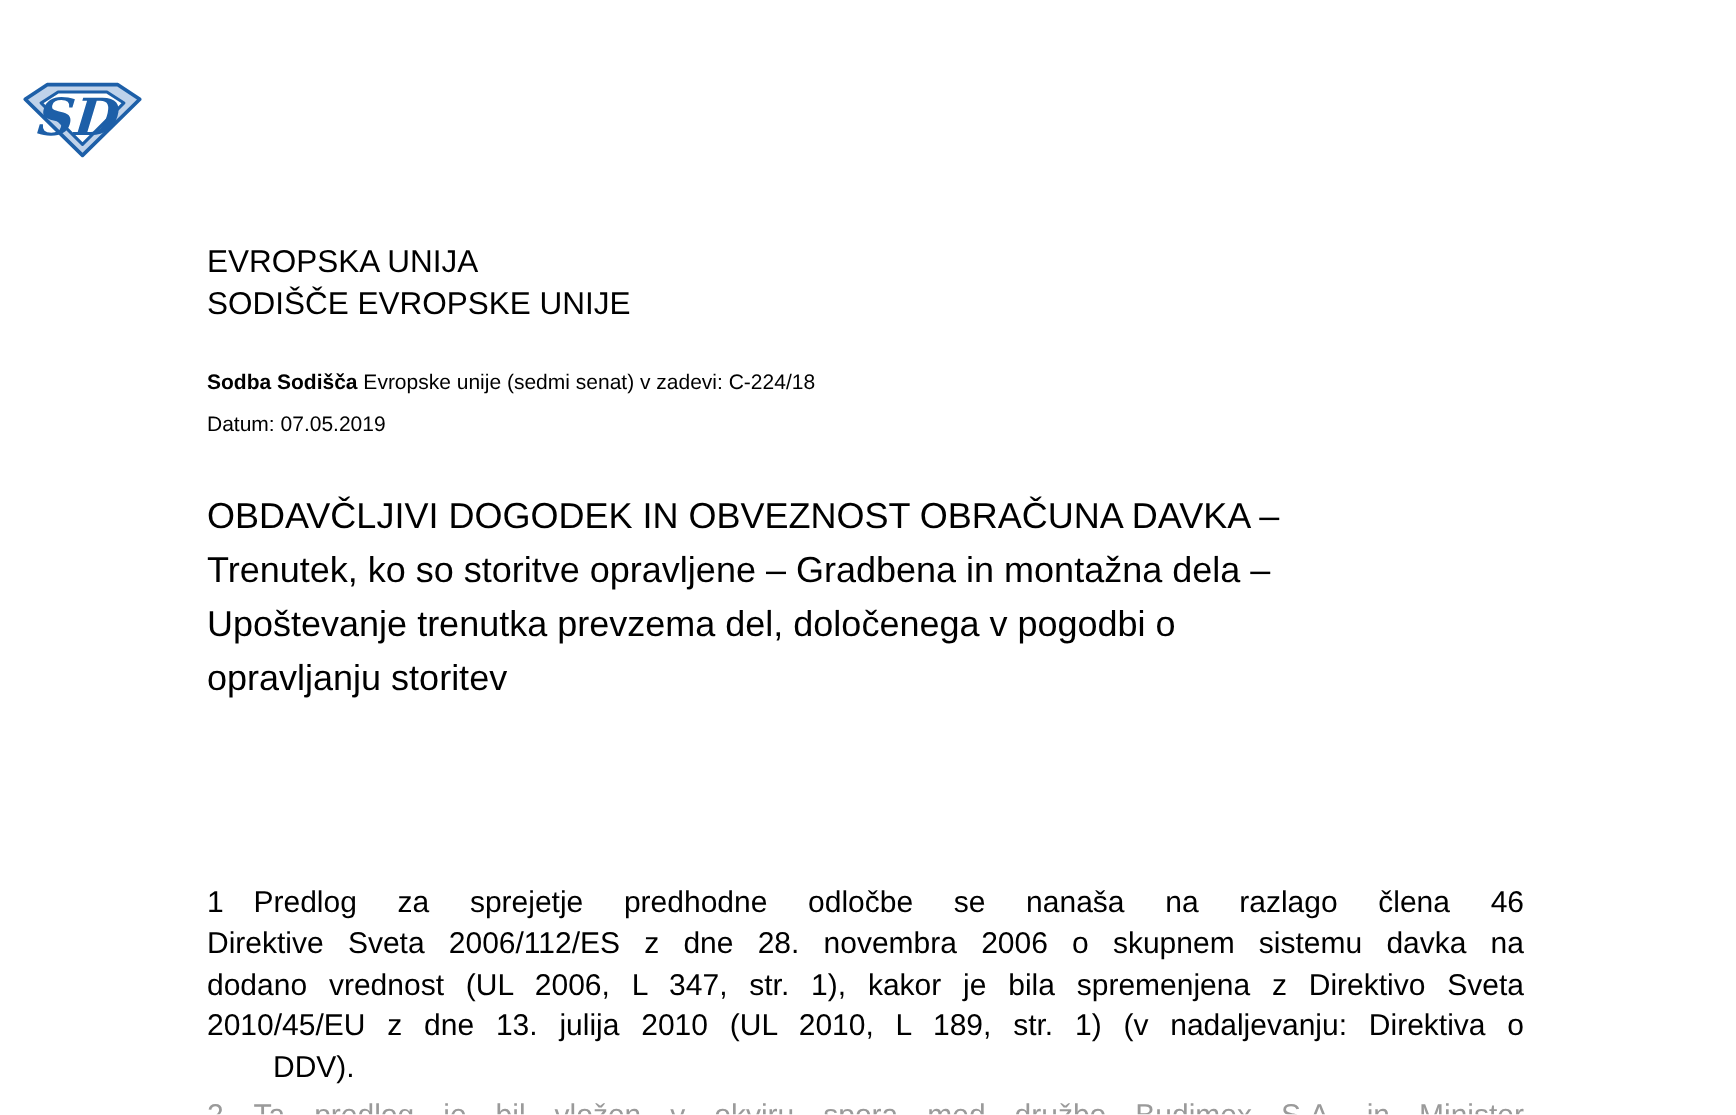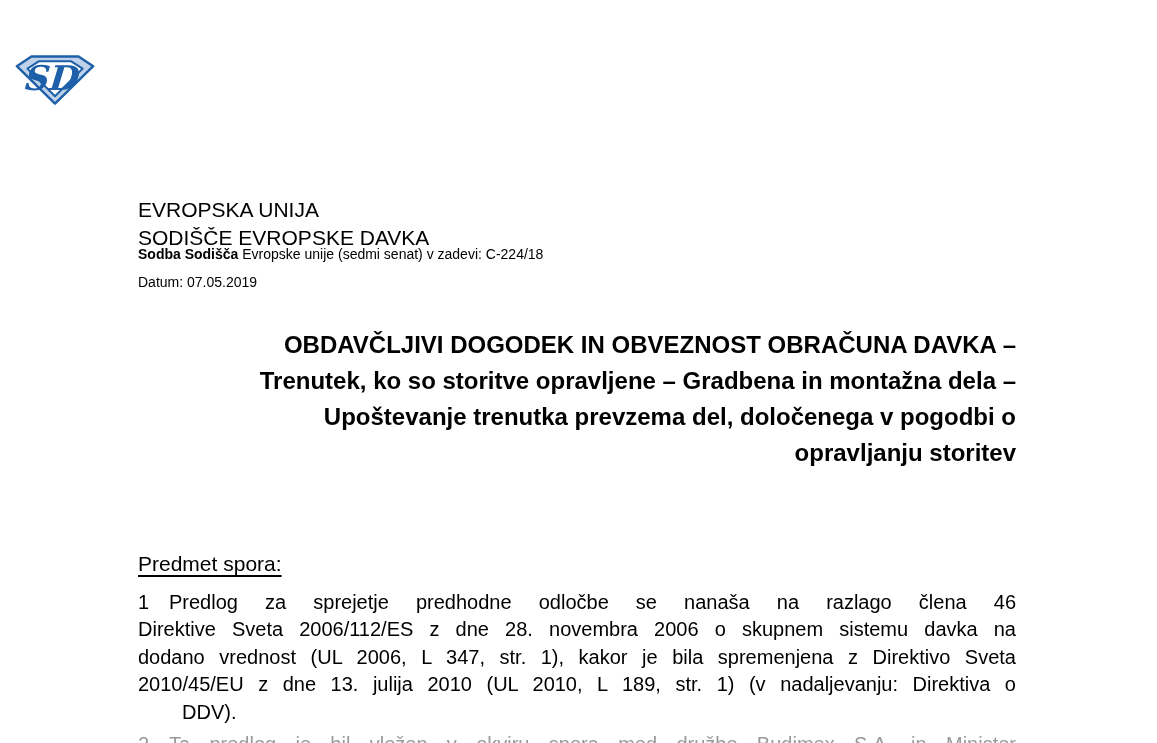--- a/index.html
+++ b/index.html
@@ -17,28 +17,28 @@
   .logo {
     position: absolute;
     left: 14px; top: 54px;
     width: 82px; height: 52px;
   }
   .block {
     position: absolute;
     left: 138px;
     width: 878px;
   }
-  .org   { top: 161px; font-size: 21px; line-height: 28px; margin-top: 35px; }
+  .org   { top: 161px; font-size: 21px; line-height: 28px; }
   .case  { top: 240px; font-size: 14px; line-height: 28px; white-space: nowrap; }
   .case .b { font-weight: bold; }
   .doc-title {
     top: 327px;
-    font-size: 24px; font-weight: bold;
+    font-size: 24px; font-weight: normal;
     line-height: 36px;
-    text-align: right;
+    text-align: left;
   }
   .vzadevi {
     top: 497px;
     font-size: 21px; font-weight: bold; line-height: 27px;
   }
   .vzadevi span, .predmet span {
     text-decoration: underline;
     text-decoration-thickness: 2px;
     text-underline-offset: 4px;
   }
@@ -73,39 +73,36 @@
 <div class="page">
 
   <svg class="logo" viewBox="0 0 100 64" aria-hidden="true">
     <path d="M3,15 L21,3 L79,3 L97,15 L50,61 Z" stroke="#1d5fa8" stroke-width="3" stroke-linejoin="round" fill="#bfd2ea"></path>
     <path d="M16,18 L30,9 L70,9 L84,18 L50,52 Z" stroke="#1d5fa8" stroke-width="2.5" stroke-linejoin="round" fill="#ffffff"></path>
     <text x="50" y="44" text-anchor="middle" font-size="42" font-weight="bold" font-style="italic" font-family="DejaVu Serif, serif" transform="skewX(-6)" fill="#1d5fa8">SD</text>
   </svg>
 
   <div class="block org">
     <div>EVROPSKA UNIJA</div>
-    <div>SODIŠČE EVROPSKE DAVKA</div>
+    <div>SODIŠČE EVROPSKE UNIJE</div>
   </div>
 
   <div class="block case">
     <div><span class="b">Sodba Sodišča</span><span> Evropske unije (sedmi senat) v zadevi: C-224/18</span></div>
     <div>Datum: 07.05.2019</div>
   </div>
 
   <div class="block doc-title">
     <div>OBDAVČLJIVI DOGODEK IN OBVEZNOST OBRAČUNA DAVKA –</div>
     <div>Trenutek, ko so storitve opravljene – Gradbena in montažna dela –</div>
     <div>Upoštevanje trenutka prevzema del, določenega v pogodbi o</div>
     <div>opravljanju storitev</div>
   </div>
 
 
-  <div class="block predmet">
-    <span>Predmet spora:</span>
-  </div>
 
   <div class="block para">
     <div class="pline"><span class="pnum">1</span><span>Predlog za sprejetje predhodne odločbe se nanaša na razlago člena 46</span></div>
     <div class="pline">Direktive Sveta 2006/112/ES z dne 28. novembra 2006 o skupnem sistemu davka na</div>
     <div class="pline">dodano vrednost (UL 2006, L 347, str. 1), kakor je bila spremenjena z Direktivo Sveta</div>
     <div class="pline">2010/45/EU z dne 13. julija 2010 (UL 2010, L 189, str. 1) (v nadaljevanju: Direktiva o</div>
     <div class="pline last">DDV).</div>
   </div>
 
   <div class="block partial"><span class="pnum">2</span><span>Ta predlog je bil vložen v okviru spora med družbo Budimex S.A. in Minister</span></div>

